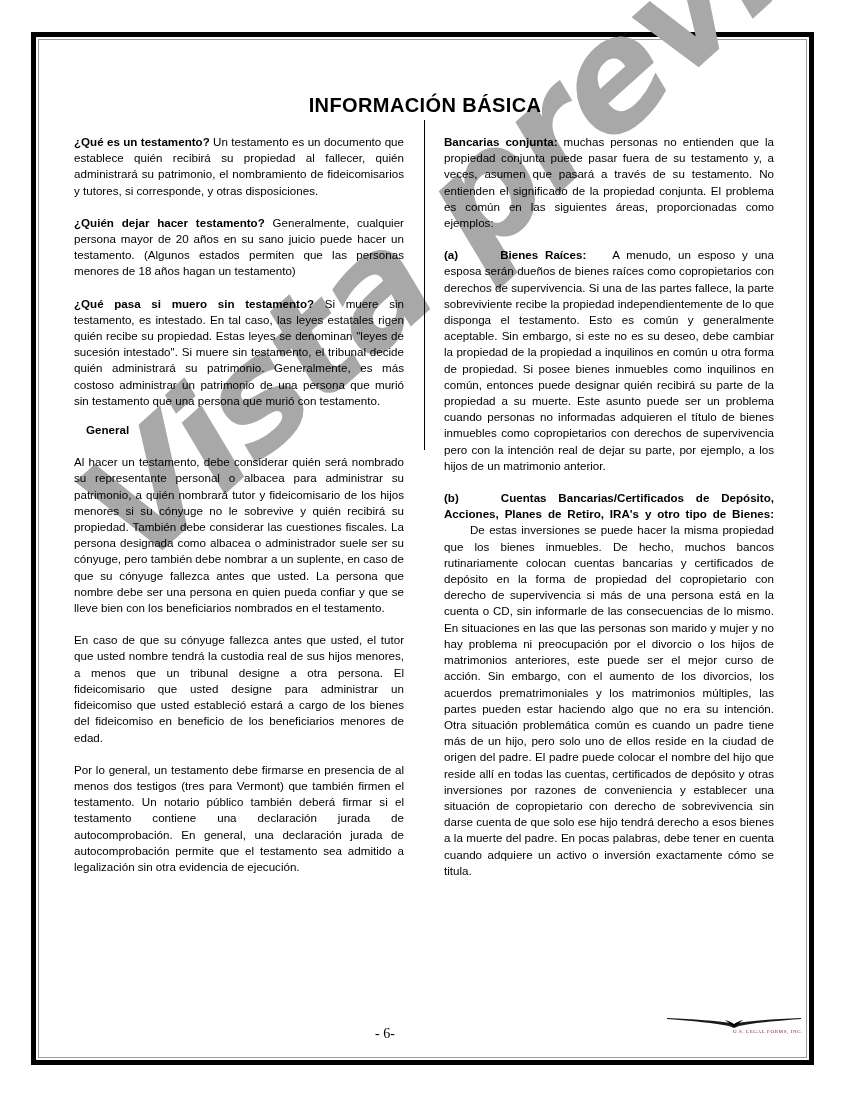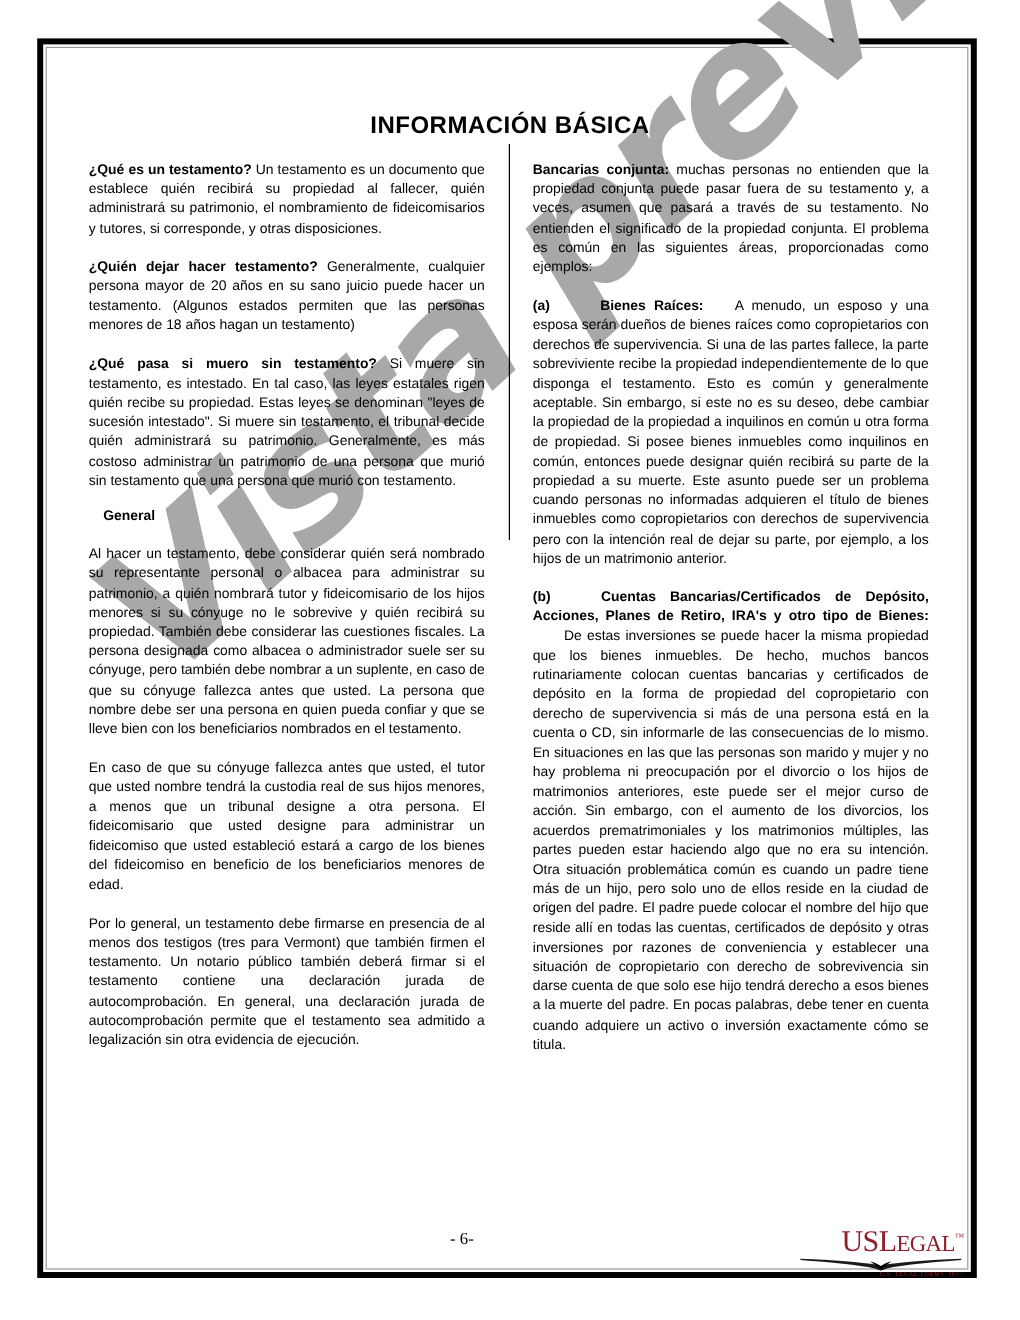--- a/index.html
+++ b/index.html
@@ -250,21 +250,20 @@
         </p>
 
       </div>
 
     </div>
 
     <div id="footer">
       <div id="page-number">- 6-</div>
 
       <div id="brand-logo">
-        <div id="brand-wordmark"><span class="cap">US</span><span class="cap">L</span><span class="sc">EGAL</span><span id="brand-tm">™</span></div>
         <span id="brand-wing">
           <svg width="138" height="12" viewBox="0 0 138 12" xmlns="http://www.w3.org/2000/svg" aria-hidden="true">
             <path d="M2 2 C30 3, 52 5, 66 7 L69 9 L72 7 C86 5, 108 3, 136 2 L136 3 C110 5, 88 7, 74 10 L69 12 L64 10 C50 7, 28 5, 2 3 Z" fill="#1a1a1a"></path>
             <path d="M60 4 C64 5, 66 6, 69 8 C72 6, 74 5, 78 4 C74 7, 71 9, 69 11 C67 9, 64 7, 60 4 Z" fill="#000000"></path>
           </svg>
         </span>
         <div id="brand-tagline">U.S. LEGAL FORMS, INC.</div>
       </div>
     </div>
 

